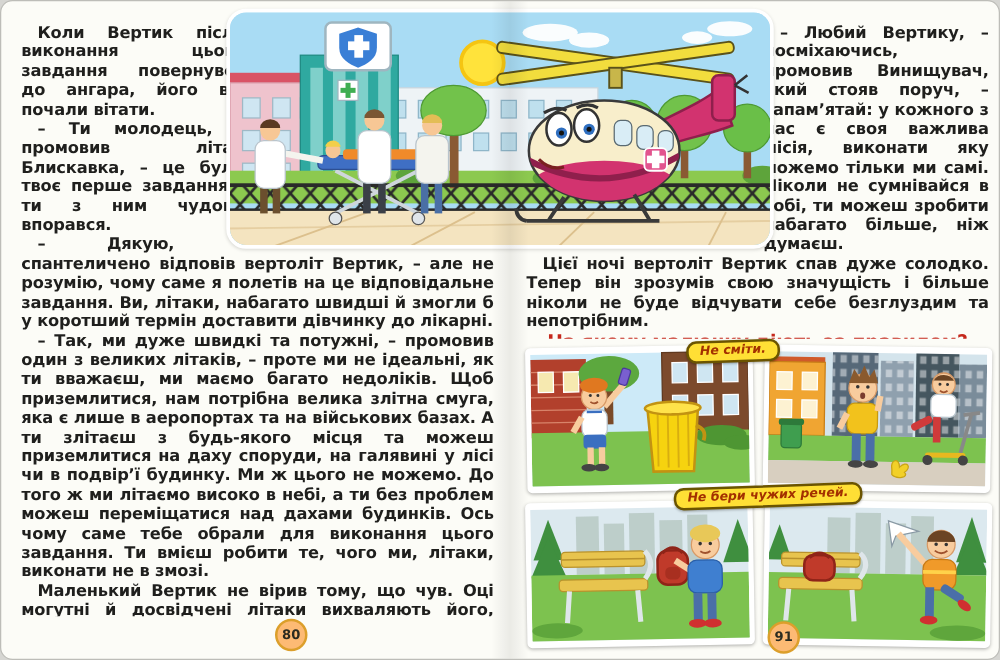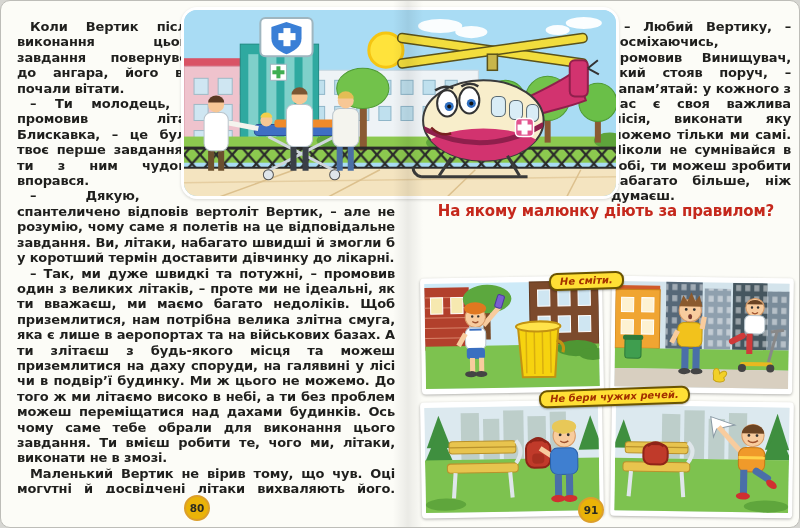--- a/index.html
+++ b/index.html
@@ -54,23 +54,23 @@
     background:#ffdf35;border:2px solid #6b5400;border-radius:8px;
     padding:1px 9px 2px 9px;
     color:#a33000;font-size:10px;font-weight:800;font-style:italic;
     white-space:nowrap;transform:rotate(-2deg);
     box-shadow:0 1px 2px rgba(0,0,0,0.3);
   }
   #label-no-littering{left:548px;top:271px;}
   #label-no-taking{left:538px;top:387px;}
   .page-badge{
     position:absolute;z-index:6;width:22px;height:22px;border-radius:50%;
-    background:#eab308;border:2px solid #dc9f2b;
+    background:#fdba74;border:2px solid #dc9f2b;
     color:#2b2b20;font-size:10.5px;font-weight:800;
-    display:flex;align-items:center;justify-content:center;
+    display:flex;align-items:center;justify-content:center;margin-left:36px;
   }
   #badge-left{left:183px;top:494px;}
   #badge-right{left:577px;top:496px;}
 </style>
 </head>
 <body>
 
 <div class="spread">
 
   <div class="page-text left">
@@ -78,20 +78,21 @@
     <p>Коли Вертик після виконання цього завдання повернувся до ангара, його всі почали вітати.</p>
     <p>– Ти молодець, – промовив літак Блискавка, – це було твоє перше завдання і ти з ним чудово впорався.</p>
     <p>– Дякую, – спантеличено відповів вертоліт Вертик, – але не розумію, чому саме я полетів на це відповідальне завдання. Ви, літаки, набагато швидші й змогли б у коротший термін доставити дівчинку до лікарні.</p>
     <p>– Так, ми дуже швидкі та потужні, – промовив один з великих літаків, – проте ми не ідеальні, як ти вважаєш, ми маємо багато недоліків. Щоб приземлитися, нам потрібна велика злітна смуга, яка є лише в аеропортах та на військових базах. А ти злітаєш з будь-якого місця та можеш приземлитися на даху споруди, на галявині у лісі чи в подвір’ї будинку. Ми ж цього не можемо. До того ж ми літаємо високо в небі, а ти без проблем можеш переміщатися над дахами будинків. Ось чому саме тебе обрали для виконання цього завдання. Ти вмієш робити те, чого ми, літаки, виконати не в змозі.</p>
     <p>Маленький Вертик не вірив тому, що чув. Оці могутні й досвідчені літаки вихваляють його, маленького вертольота! Він навіть не міг на таке сподіватися.</p>
   </div>
 
   <div class="page-text right">
     <div class="illu-spacer-left"></div>
     <p>– Любий Вертику, – посміхаючись, промовив Винищувач, який стояв поруч, – запам’ятай: у кожного з нас є своя важлива місія, виконати яку можемо тільки ми самі. Ніколи не сумнівайся в собі, ти можеш зробити набагато більше, ніж думаєш.</p>
+    <p>Цієї ночі вертоліт Вертик спав дуже солодко. Тепер він зрозумів свою значущість і більше ніколи не буде відчувати себе безглуздим та непотрібним.</p>
     <p class="question-heading">На якому малюнку діють за правилом?</p>
   </div>
 
   <div class="main-illustration">
     <svg viewBox="0 0 430 188" xmlns="http://www.w3.org/2000/svg">
       <defs>
         <pattern id="fence" width="16" height="18" patternUnits="userSpaceOnUse">
           <path d="M0,0 L16,18 M16,0 L0,18" stroke="#2a2a2a" stroke-width="2.2" fill="none"></path>
         </pattern>
         <clipPath id="heli-body">

